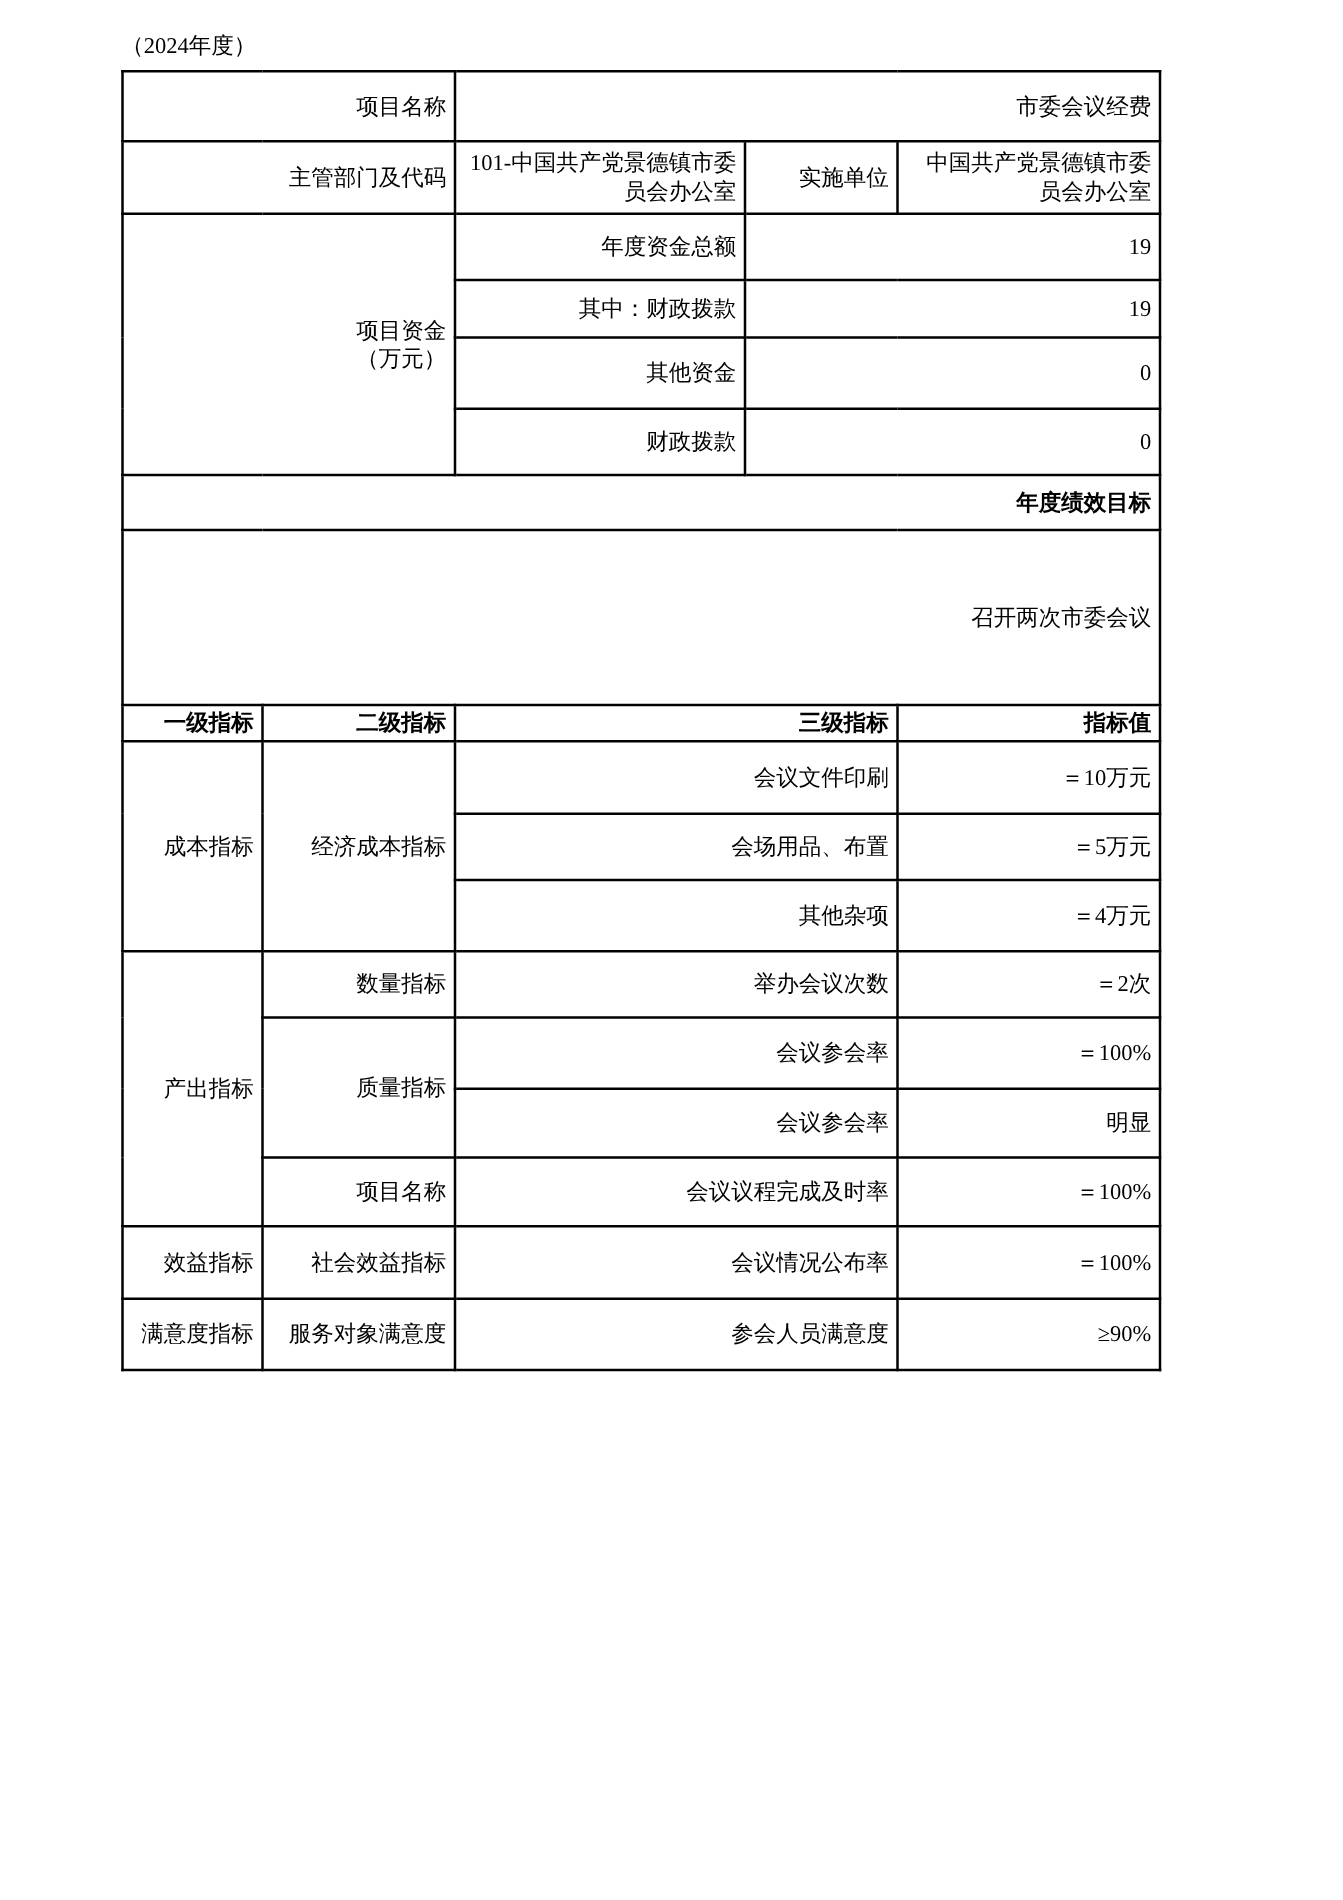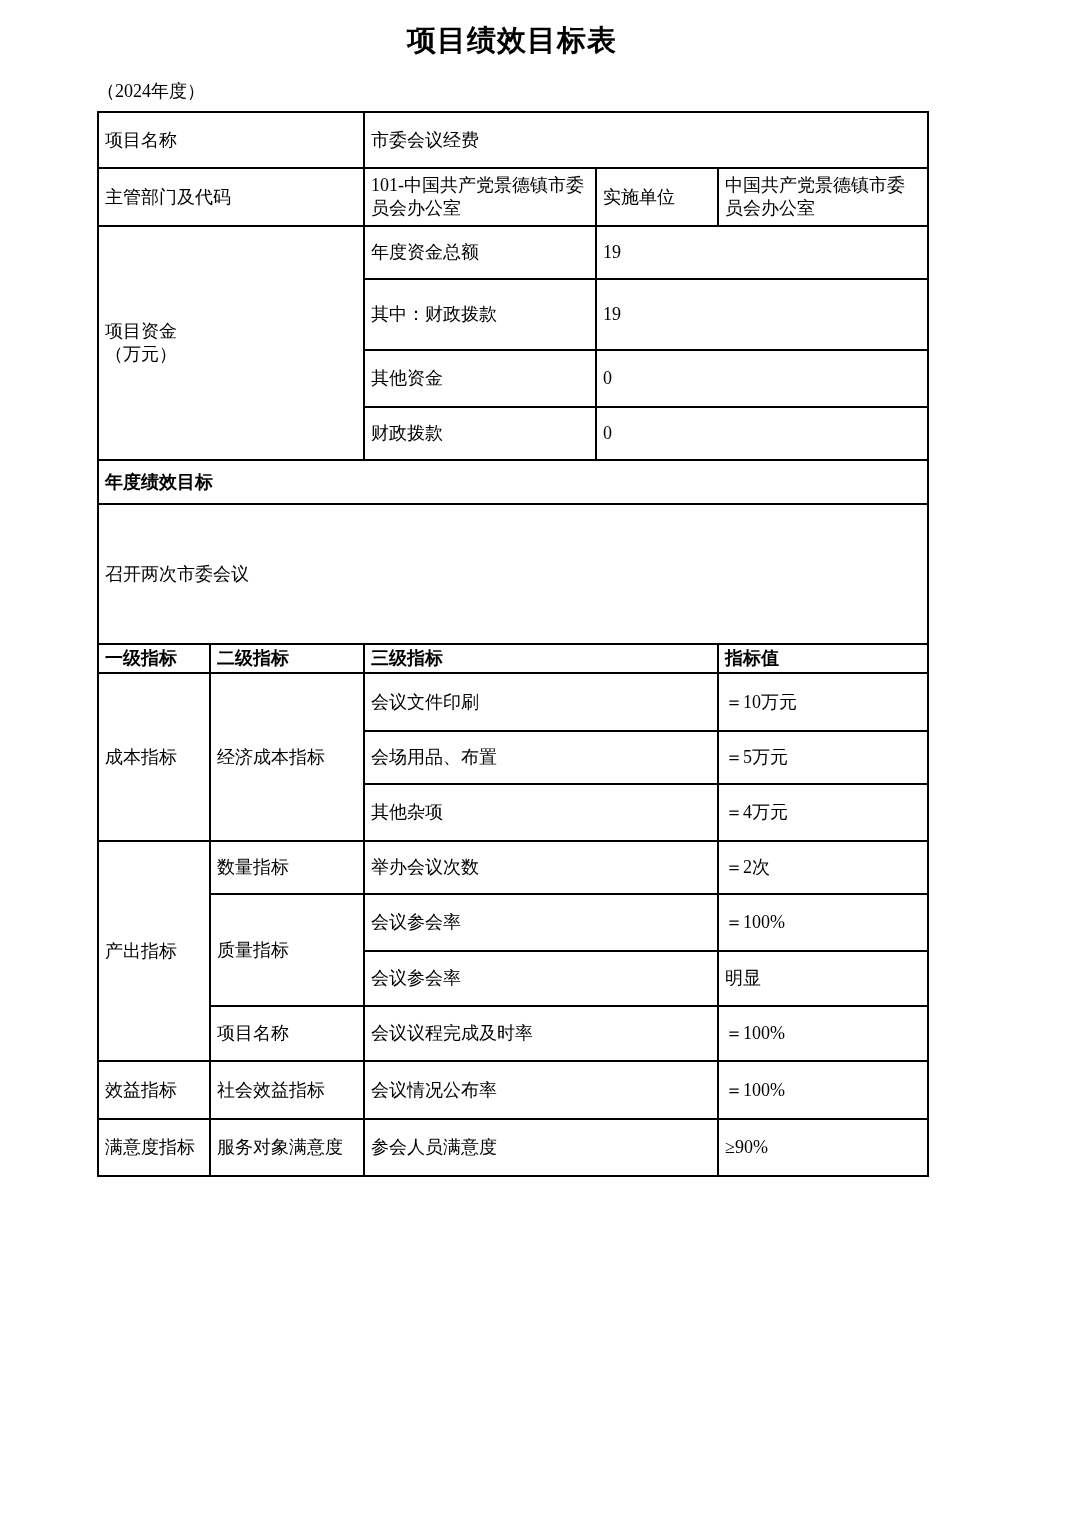--- a/index.html
+++ b/index.html
@@ -36,37 +36,36 @@
     line-height: 18px;
   }
   table.main {
     margin-top: 11px;
     border-collapse: collapse;
     table-layout: fixed;
     width: 830px;
   }
   table.main td {
     border: 2px solid #000000;
-    text-align: left;
+    text-align: right;
     vertical-align: middle;
     font-size: 18px;
     line-height: 23px;
     padding: 2px 6px;
     overflow: hidden;
   }
   td.bold { font-weight: bold; }
   td.preline { white-space: pre-line; }
 </style>
 </head>
 <body>
 
 <div class="content">
 
 
-  <div class="title">项目绩效目标表</div>
 
   <div class="subtitle">（2024年度）</div>
 
   <table class="main">
     <colgroup>
       <col style="width:112px">
       <col style="width:154px">
       <col style="width:232px">
       <col style="width:122px">
       <col style="width:210px">
@@ -84,21 +83,21 @@
       <td>实施单位</td>
       <td>中国共产党景德镇市委员会办公室</td>
     </tr>
 
     <tr style="height:53px">
       <td colspan="2" rowspan="4" class="preline">项目资金
 （万元）</td>
       <td>年度资金总额</td>
       <td colspan="2">19</td>
     </tr>
-    <tr style="height:71px">
+    <tr style="height:46px">
       <td>其中：财政拨款</td>
       <td colspan="2">19</td>
     </tr>
     <tr style="height:57px">
       <td>其他资金</td>
       <td colspan="2">0</td>
     </tr>
     <tr style="height:53px">
       <td>财政拨款</td>
       <td colspan="2">0</td>

